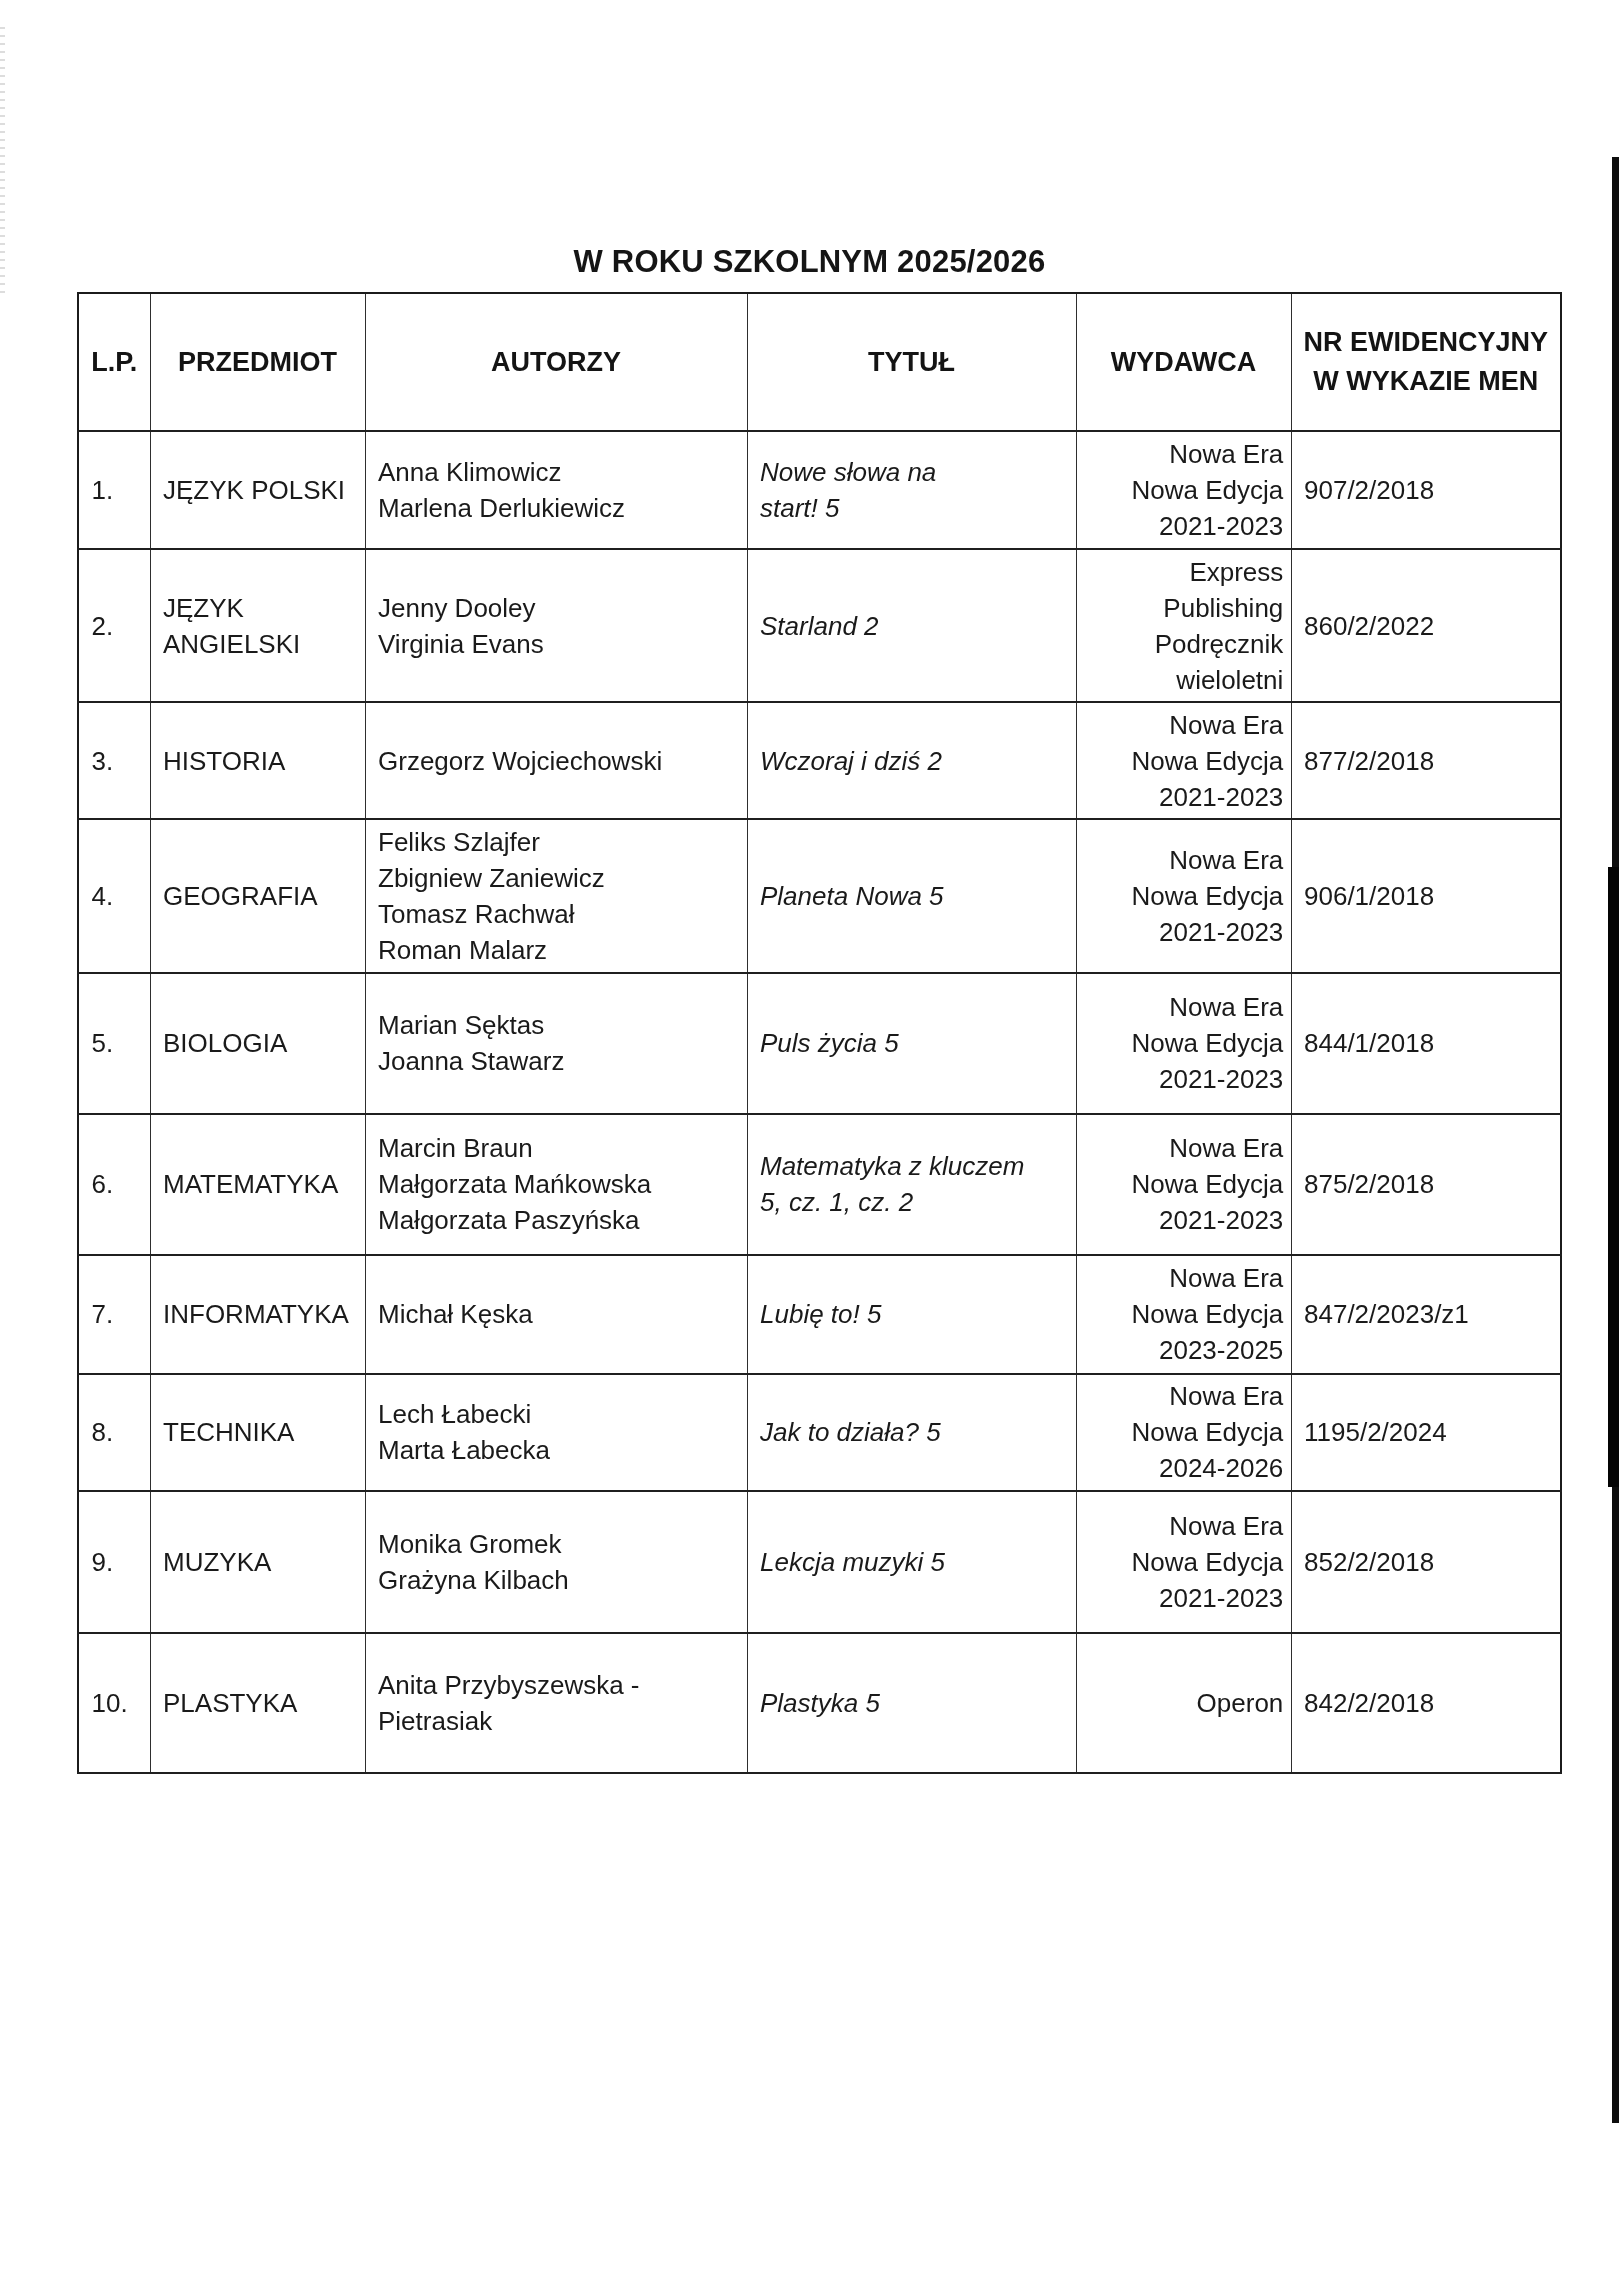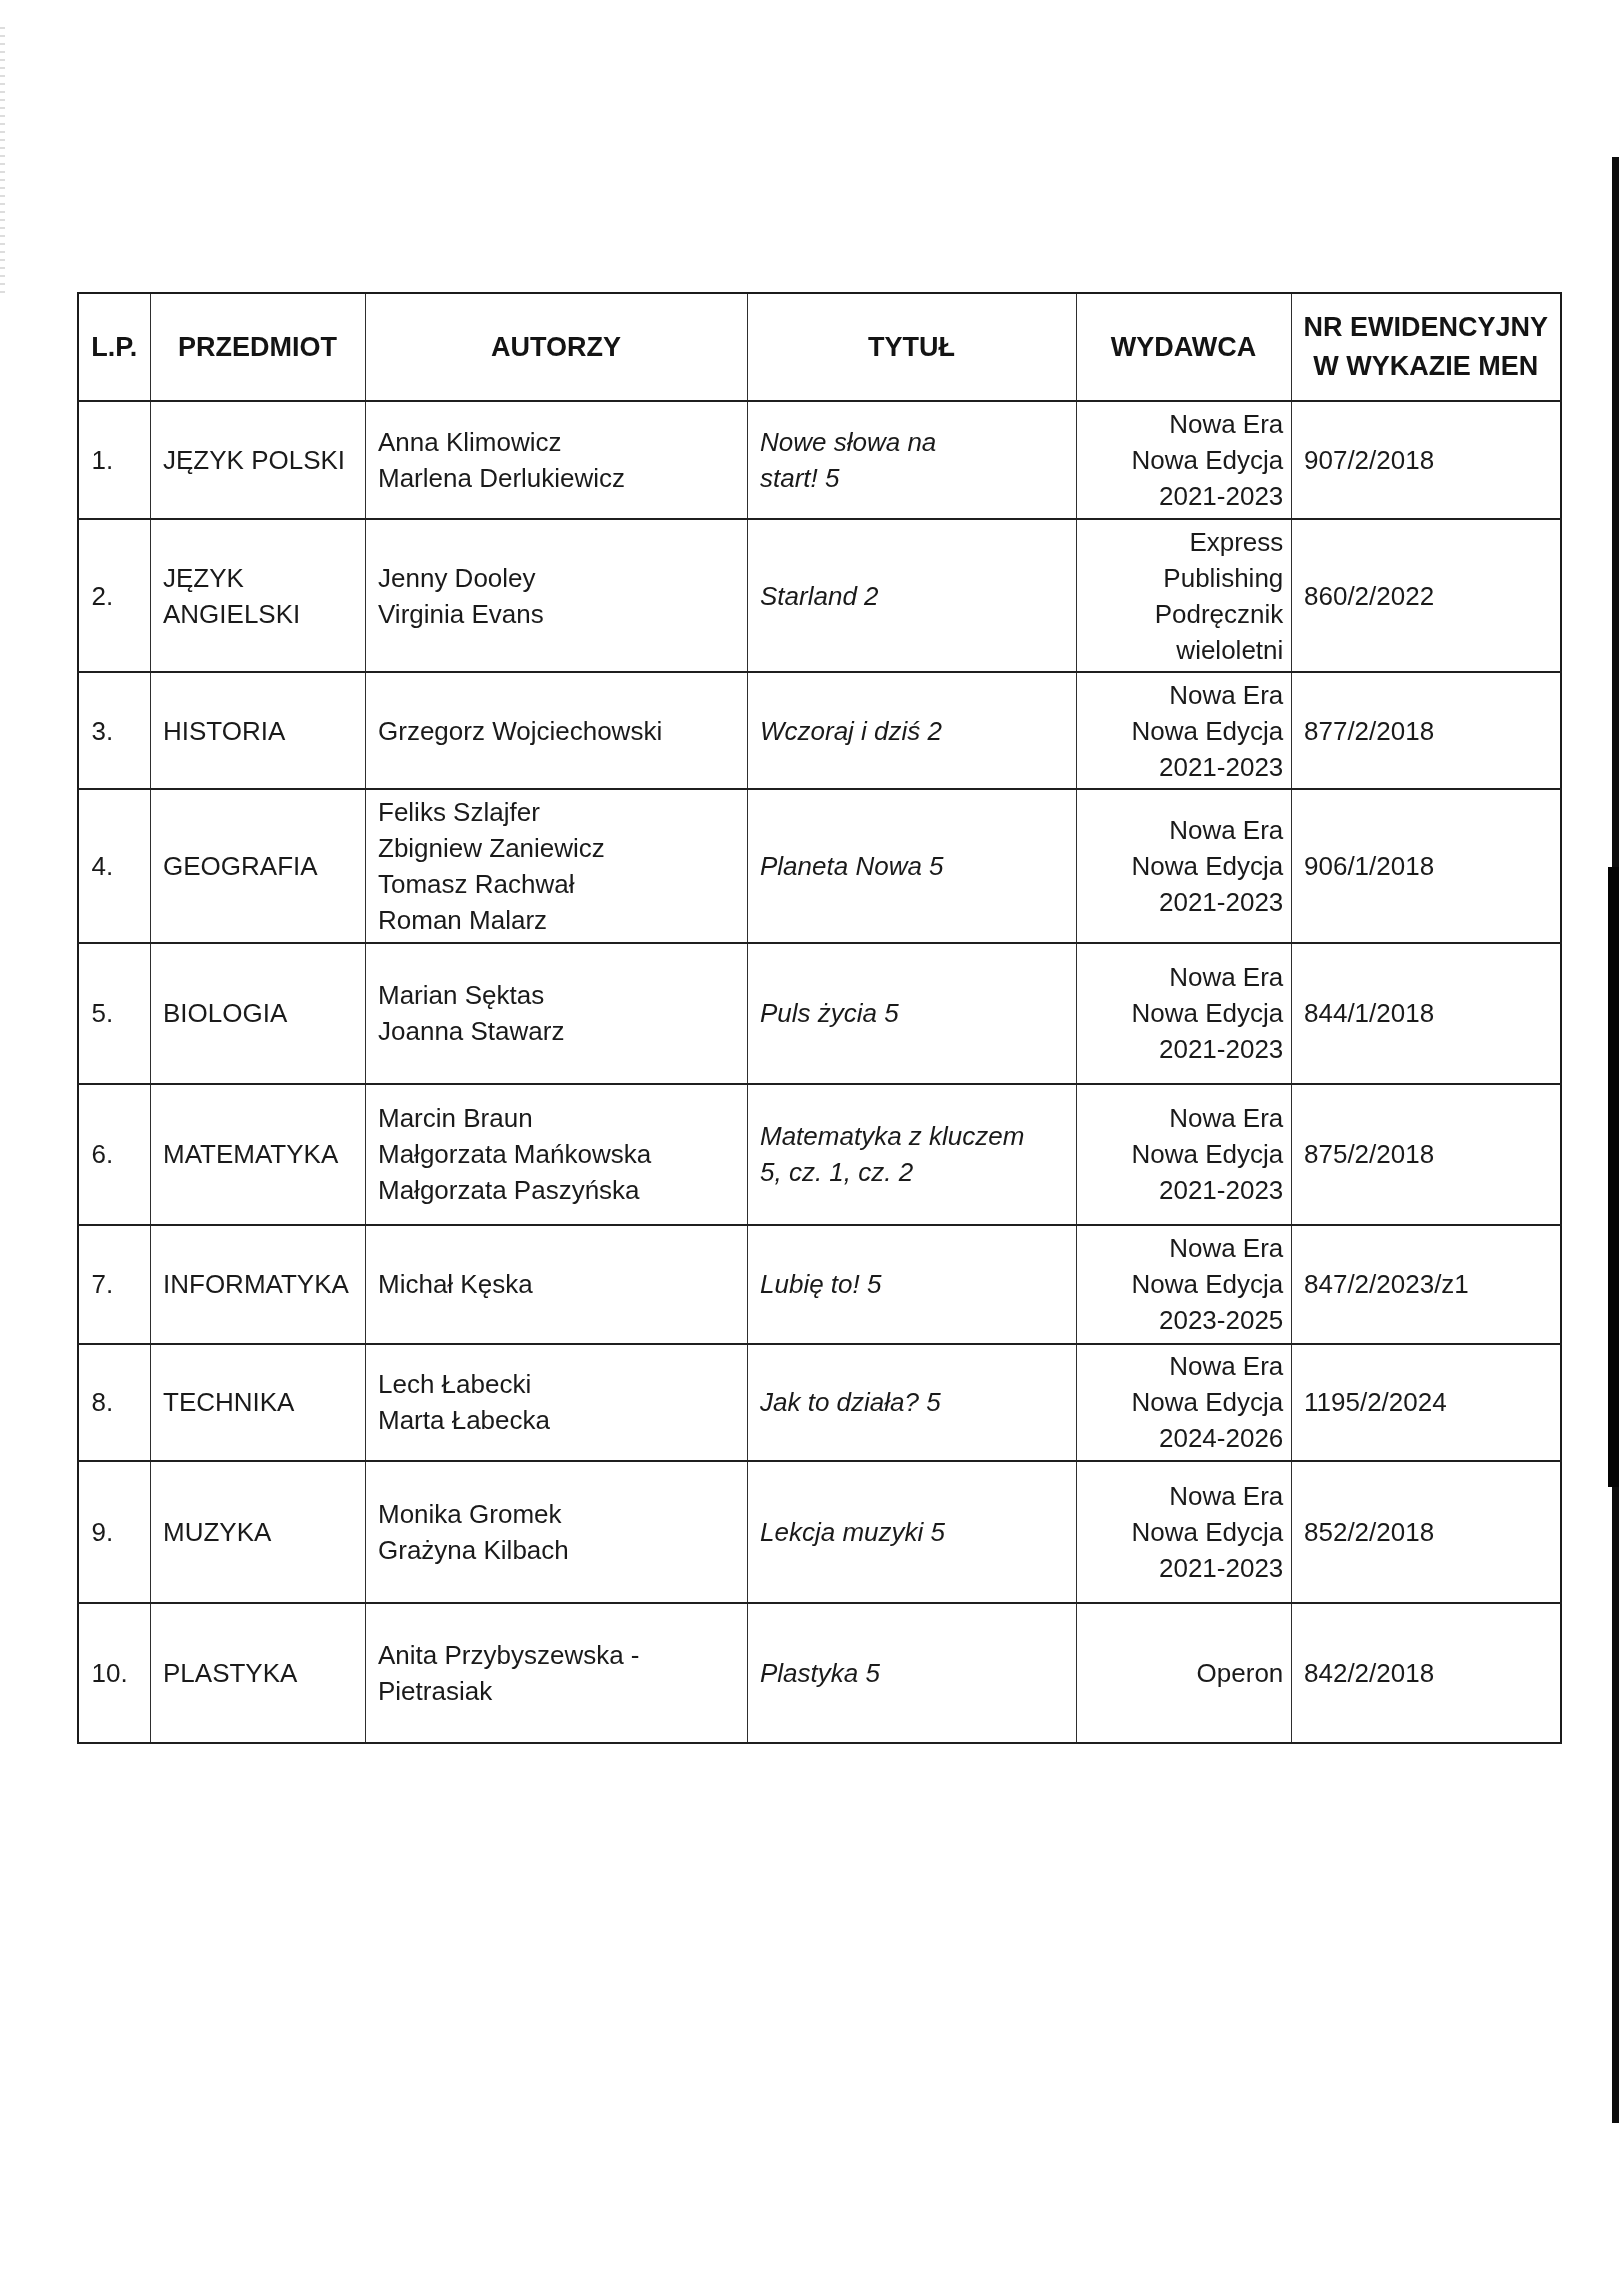--- a/index.html
+++ b/index.html
@@ -48,21 +48,21 @@
     overflow: hidden;
   }
   table.booklist th {
     font-weight: bold;
     font-size: 27px;
     line-height: 39px;
     text-align: center;
     padding: 3.6px 5.4px;
     color: #141414;
   }
-  tr.hrow  { height: 108px; padding-left: 36px; }
+  tr.hrow  { height: 138px; padding-left: 36px; }
   tr.r1  { height: 118px; }
   tr.r2  { height: 150px; }
   tr.r3  { height: 112px; }
   tr.r4  { height: 146px; }
   tr.r5  { height: 141px; }
   tr.r6  { height: 141px; }
   tr.r7  { height: 119px; }
   tr.r8  { height: 111px; }
   tr.r9  { height: 142px; }
   tr.r10 { height: 140px; }
@@ -99,20 +99,21 @@
     height: 269px;
     background: repeating-linear-gradient(#bbb 0 1.8px, transparent 1.8px 8px);
     opacity: 0.5;
   }
 </style>
 </head>
 <body>
 
 <div class="page">
 
+  <div class="doc-title line2">W ROKU SZKOLNYM 2025/2026</div>
 
   <table class="booklist">
     <colgroup>
       <col style="width:72px">
       <col style="width:215px">
       <col style="width:382px">
       <col style="width:329px">
       <col style="width:215px">
       <col style="width:270px">
     </colgroup>

